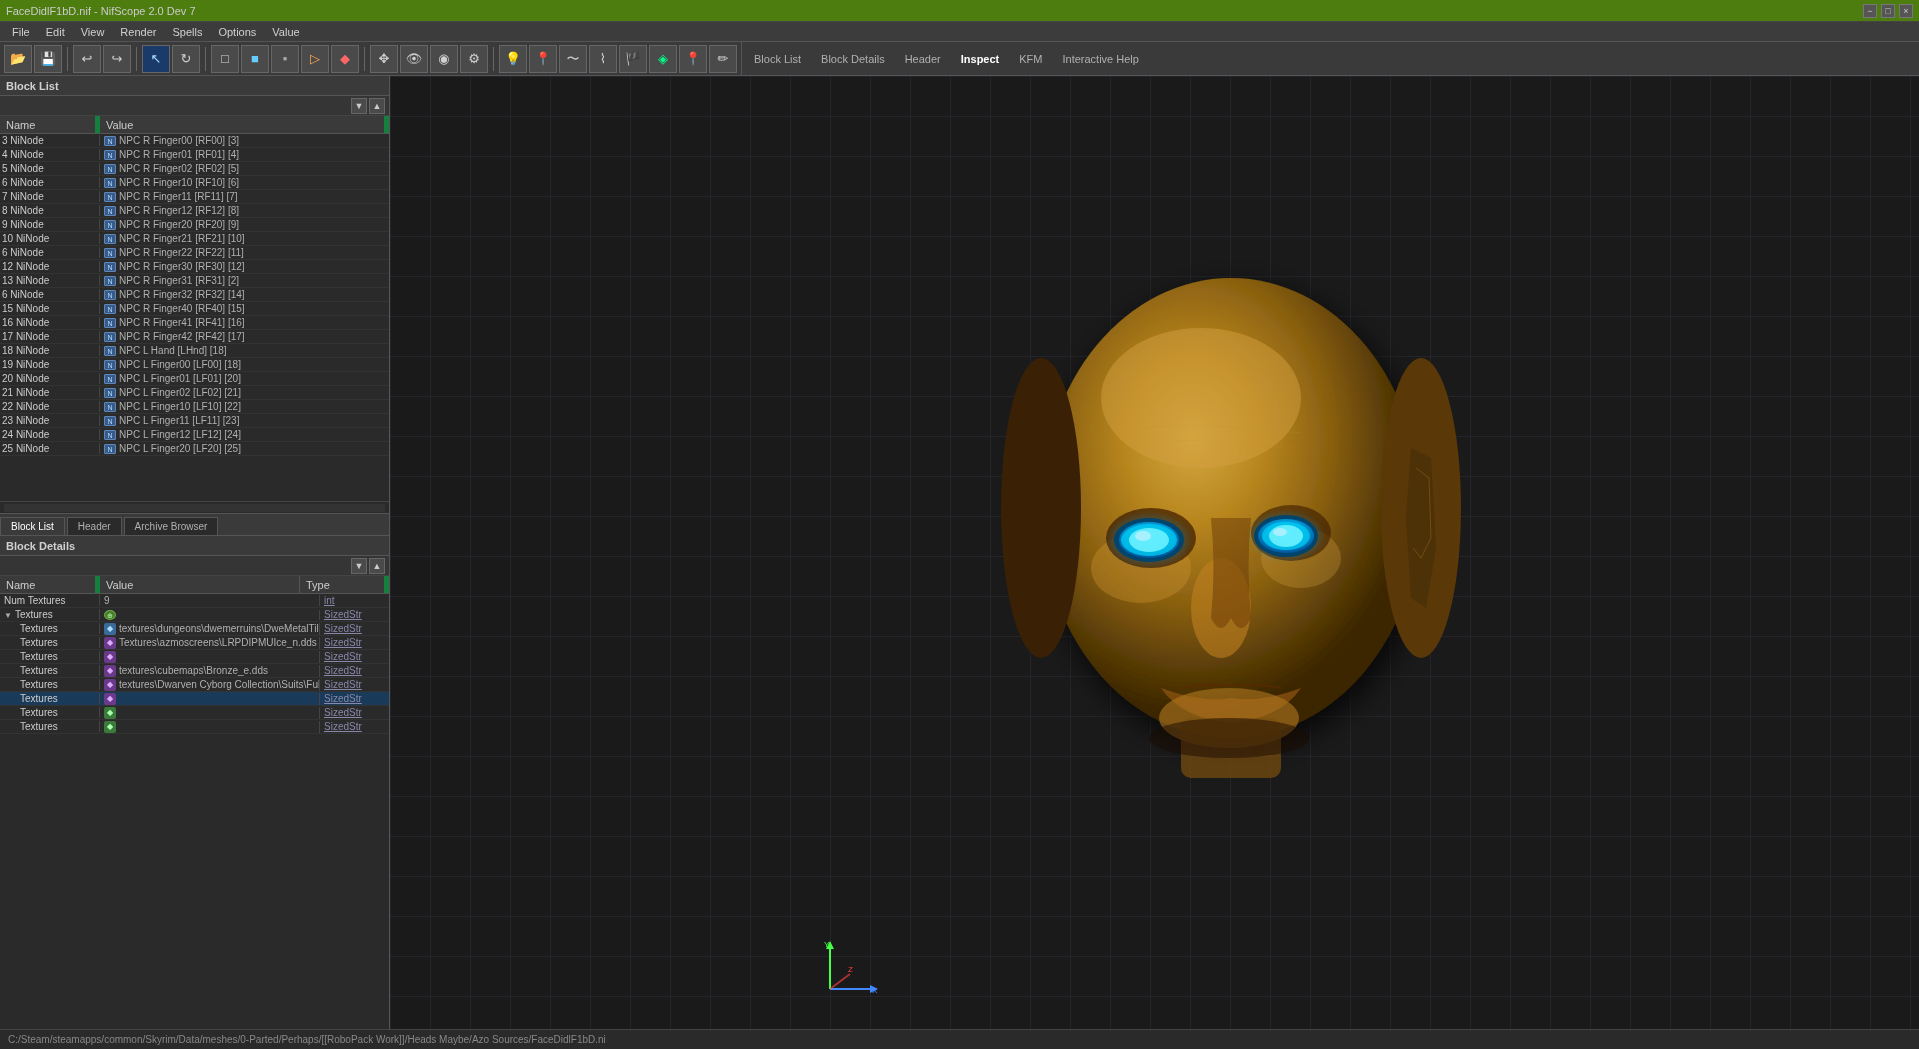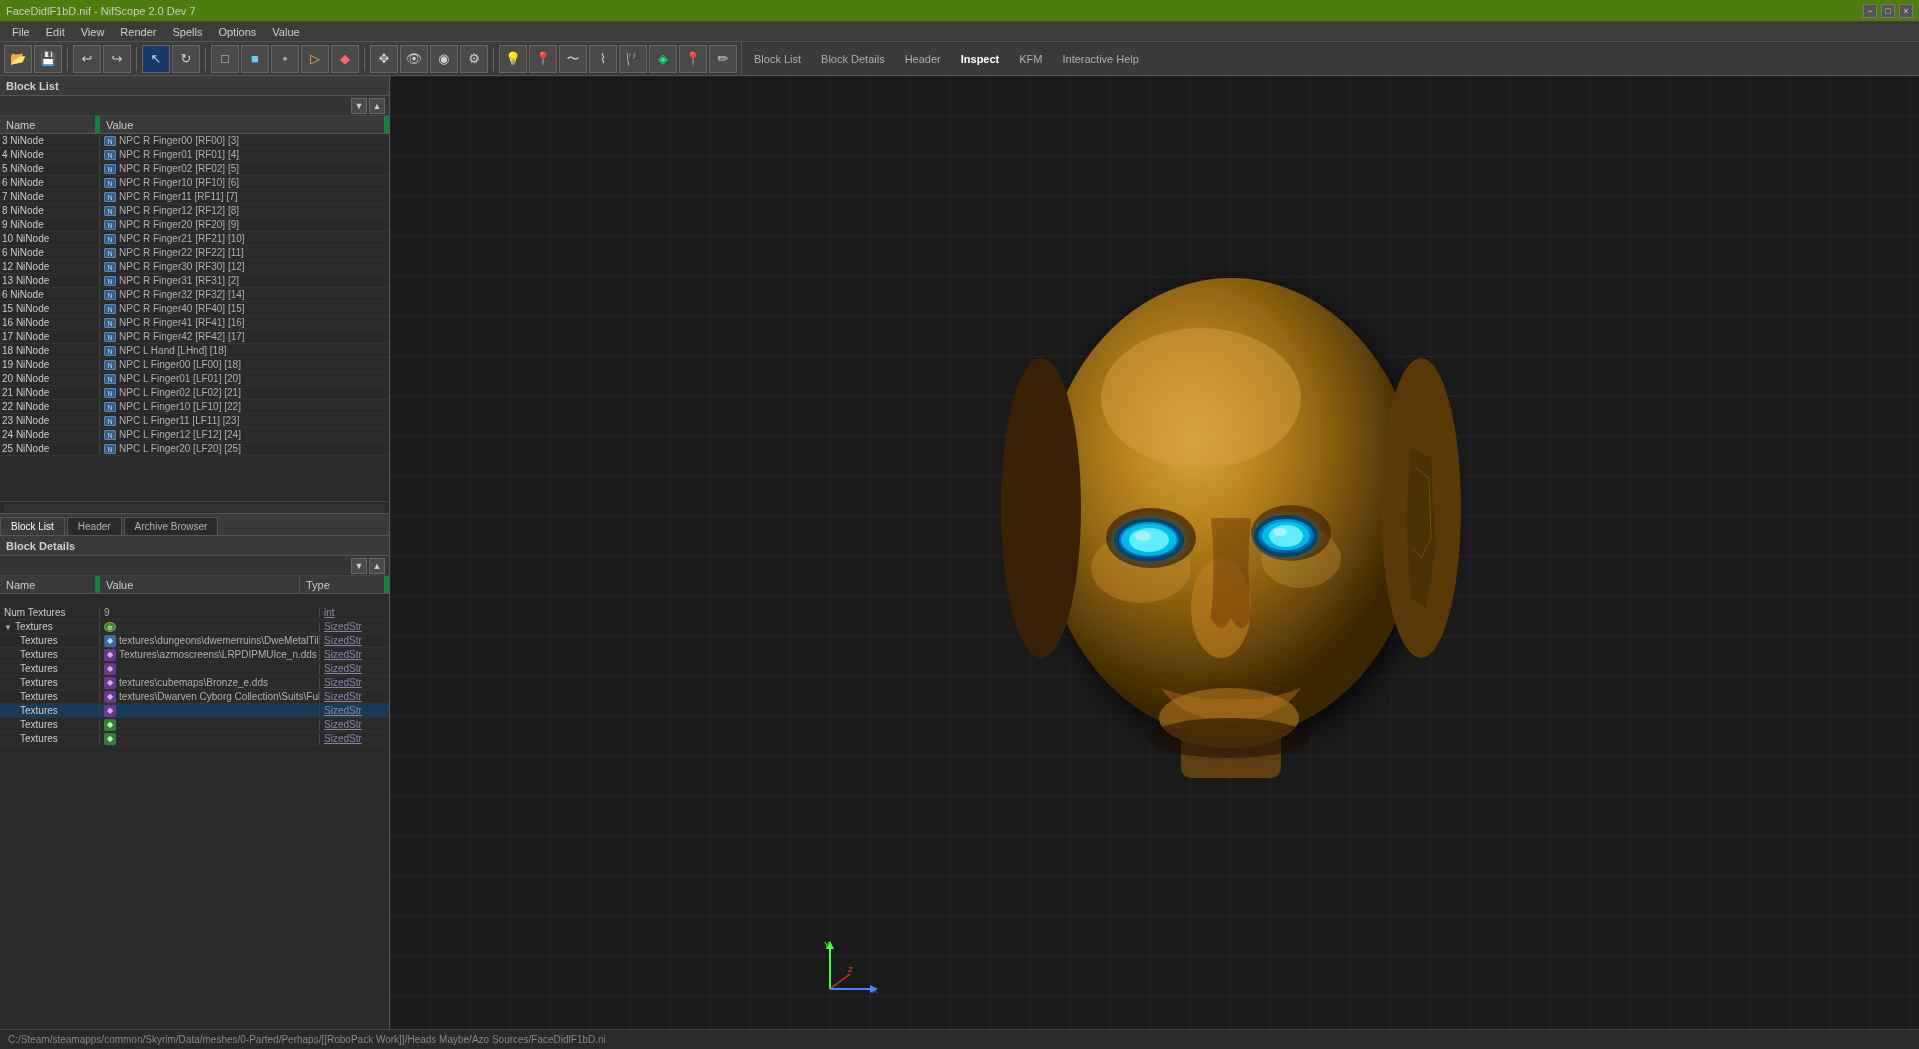--- a/index.html
+++ b/index.html
@@ -270,21 +270,20 @@
       font-size: 11px;
       color: #ccc;
     }
     .bd-col-name { flex: 0 0 100px; }
     .bd-col-value { flex: 0 0 200px; border-right: 1px solid #555; }
     .bd-col-type { flex: 1; }
     #block-details-scroll {
       flex: 1;
       overflow-y: auto;
       overflow-x: hidden;
-      margin-top: 12px;
     }
     #block-details-scroll::-webkit-scrollbar { width: 8px; }
     #block-details-scroll::-webkit-scrollbar-track { background: #2a2a2a; }
     #block-details-scroll::-webkit-scrollbar-thumb { background: #555; }
     .detail-row {
       height: 14px;
       display: flex;
       align-items: center;
       font-size: 10px;
       border-bottom: 1px solid #333;

